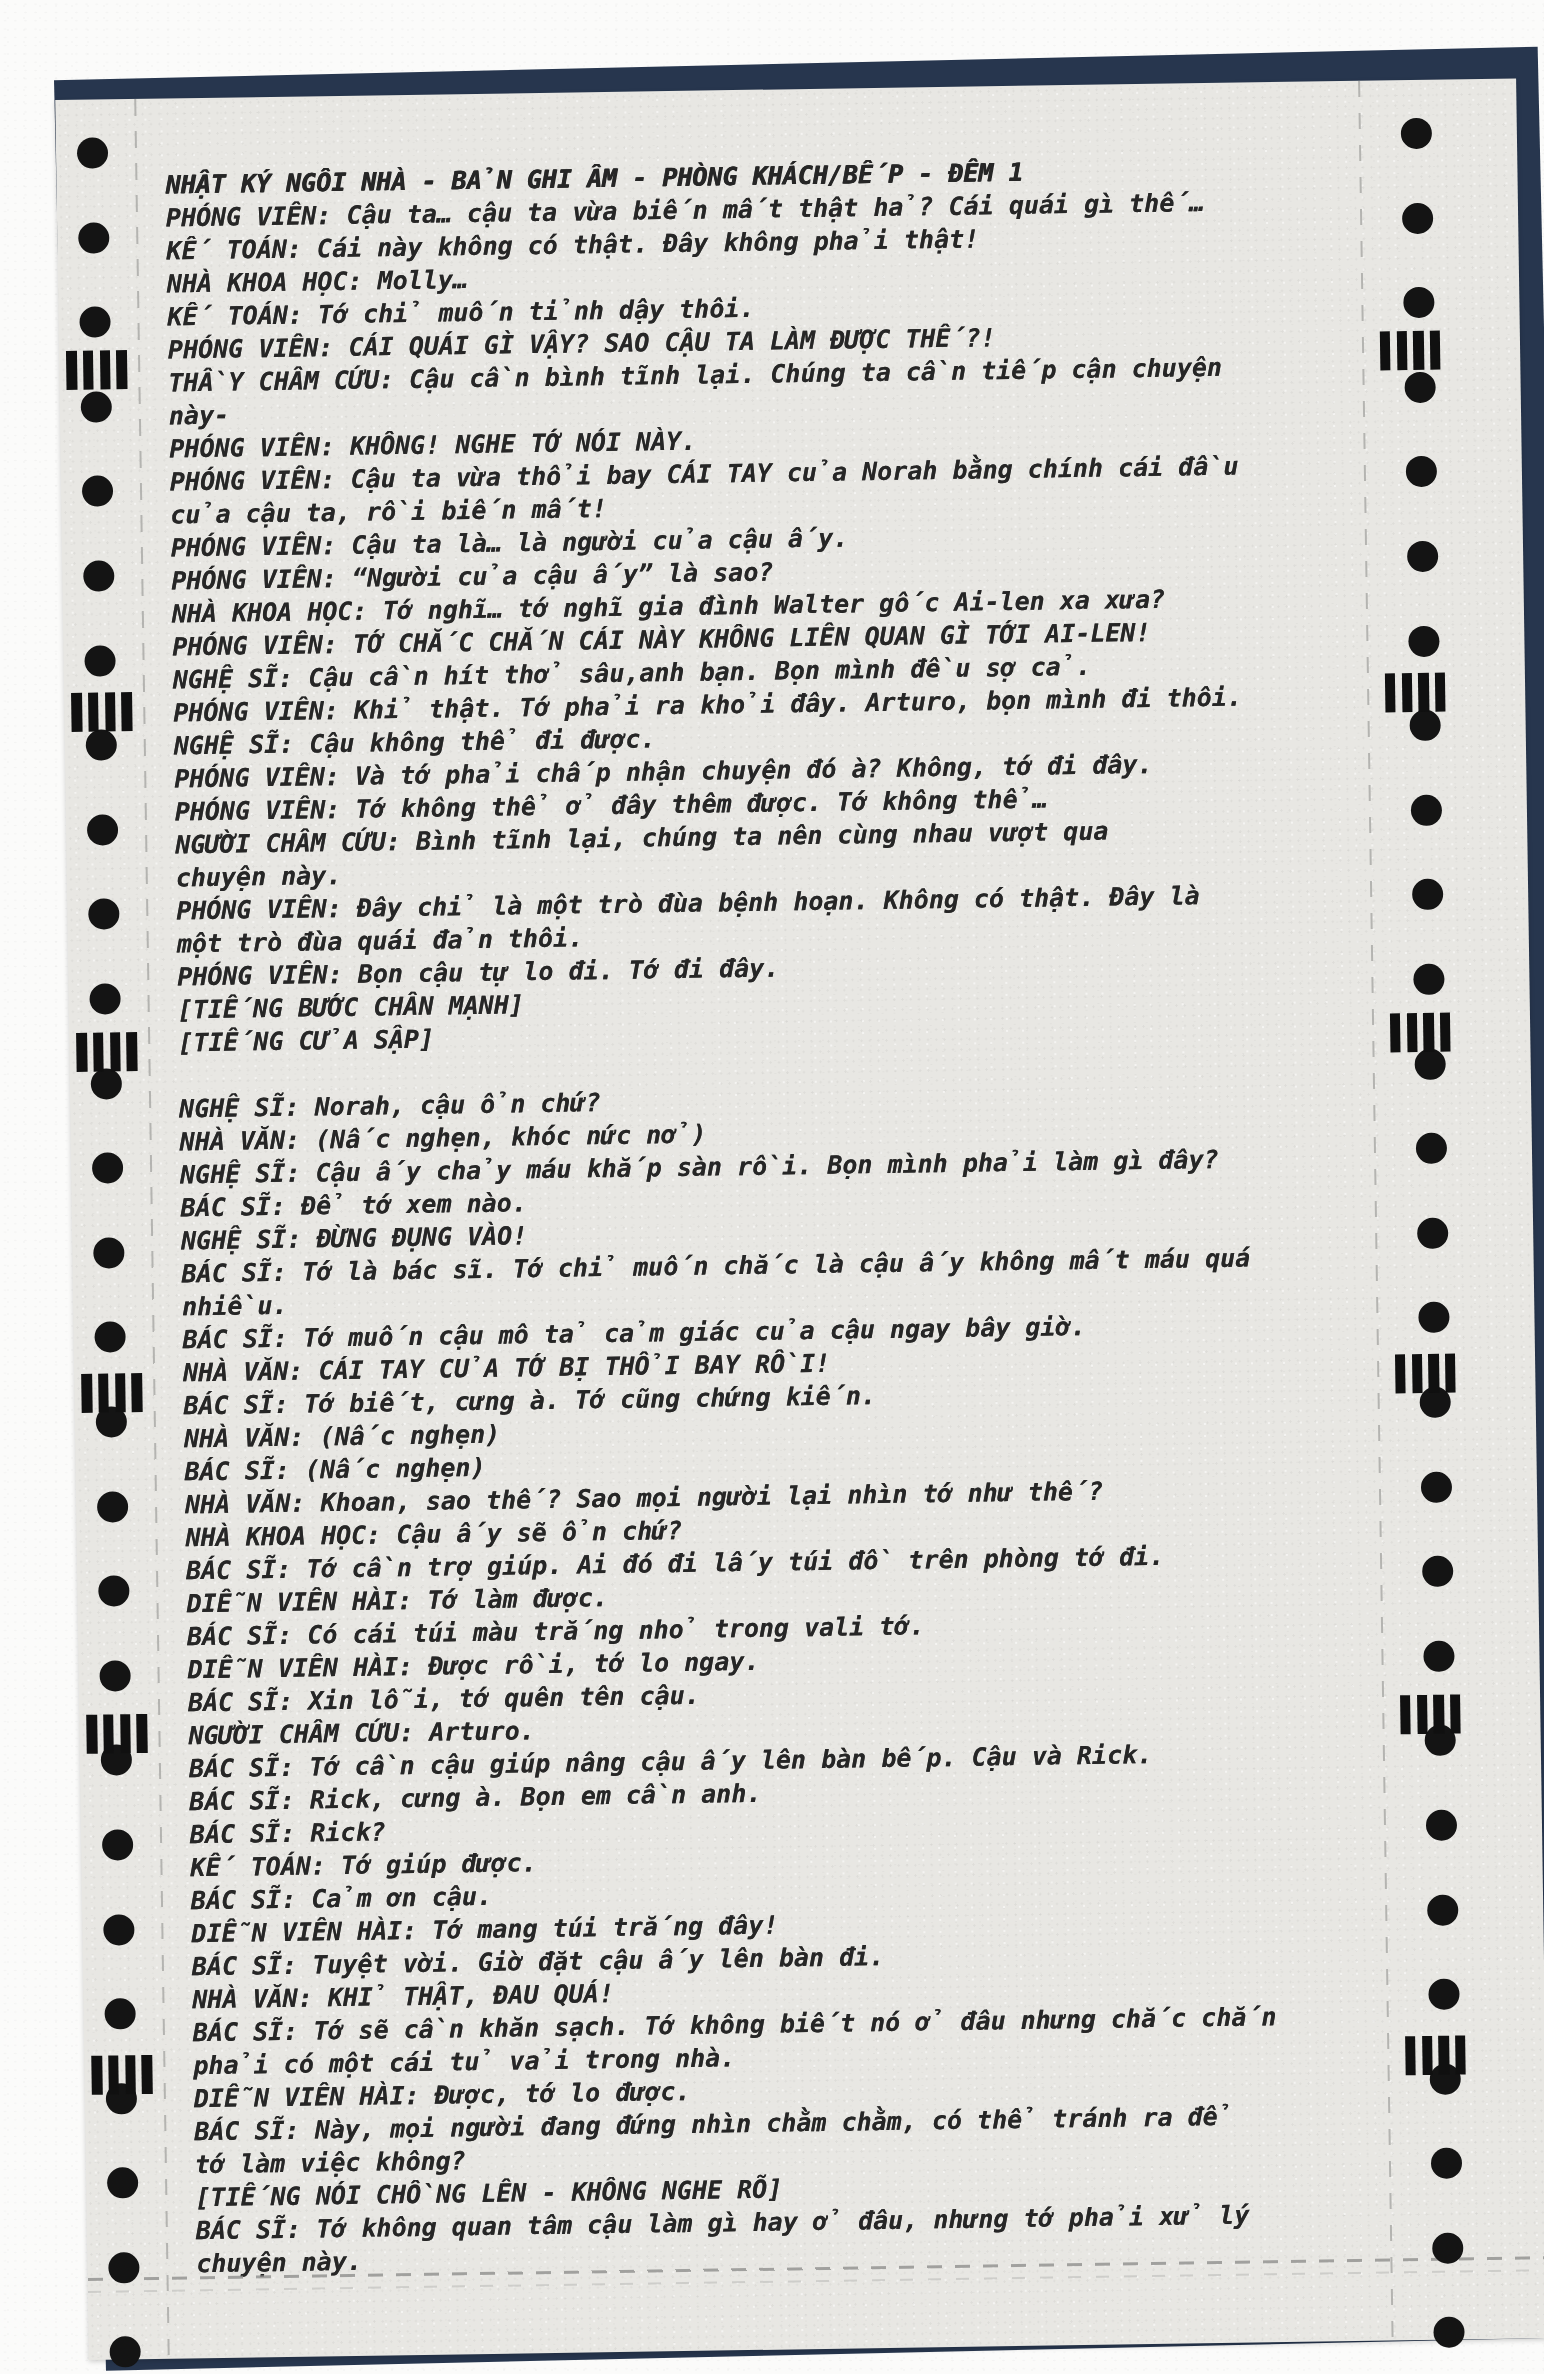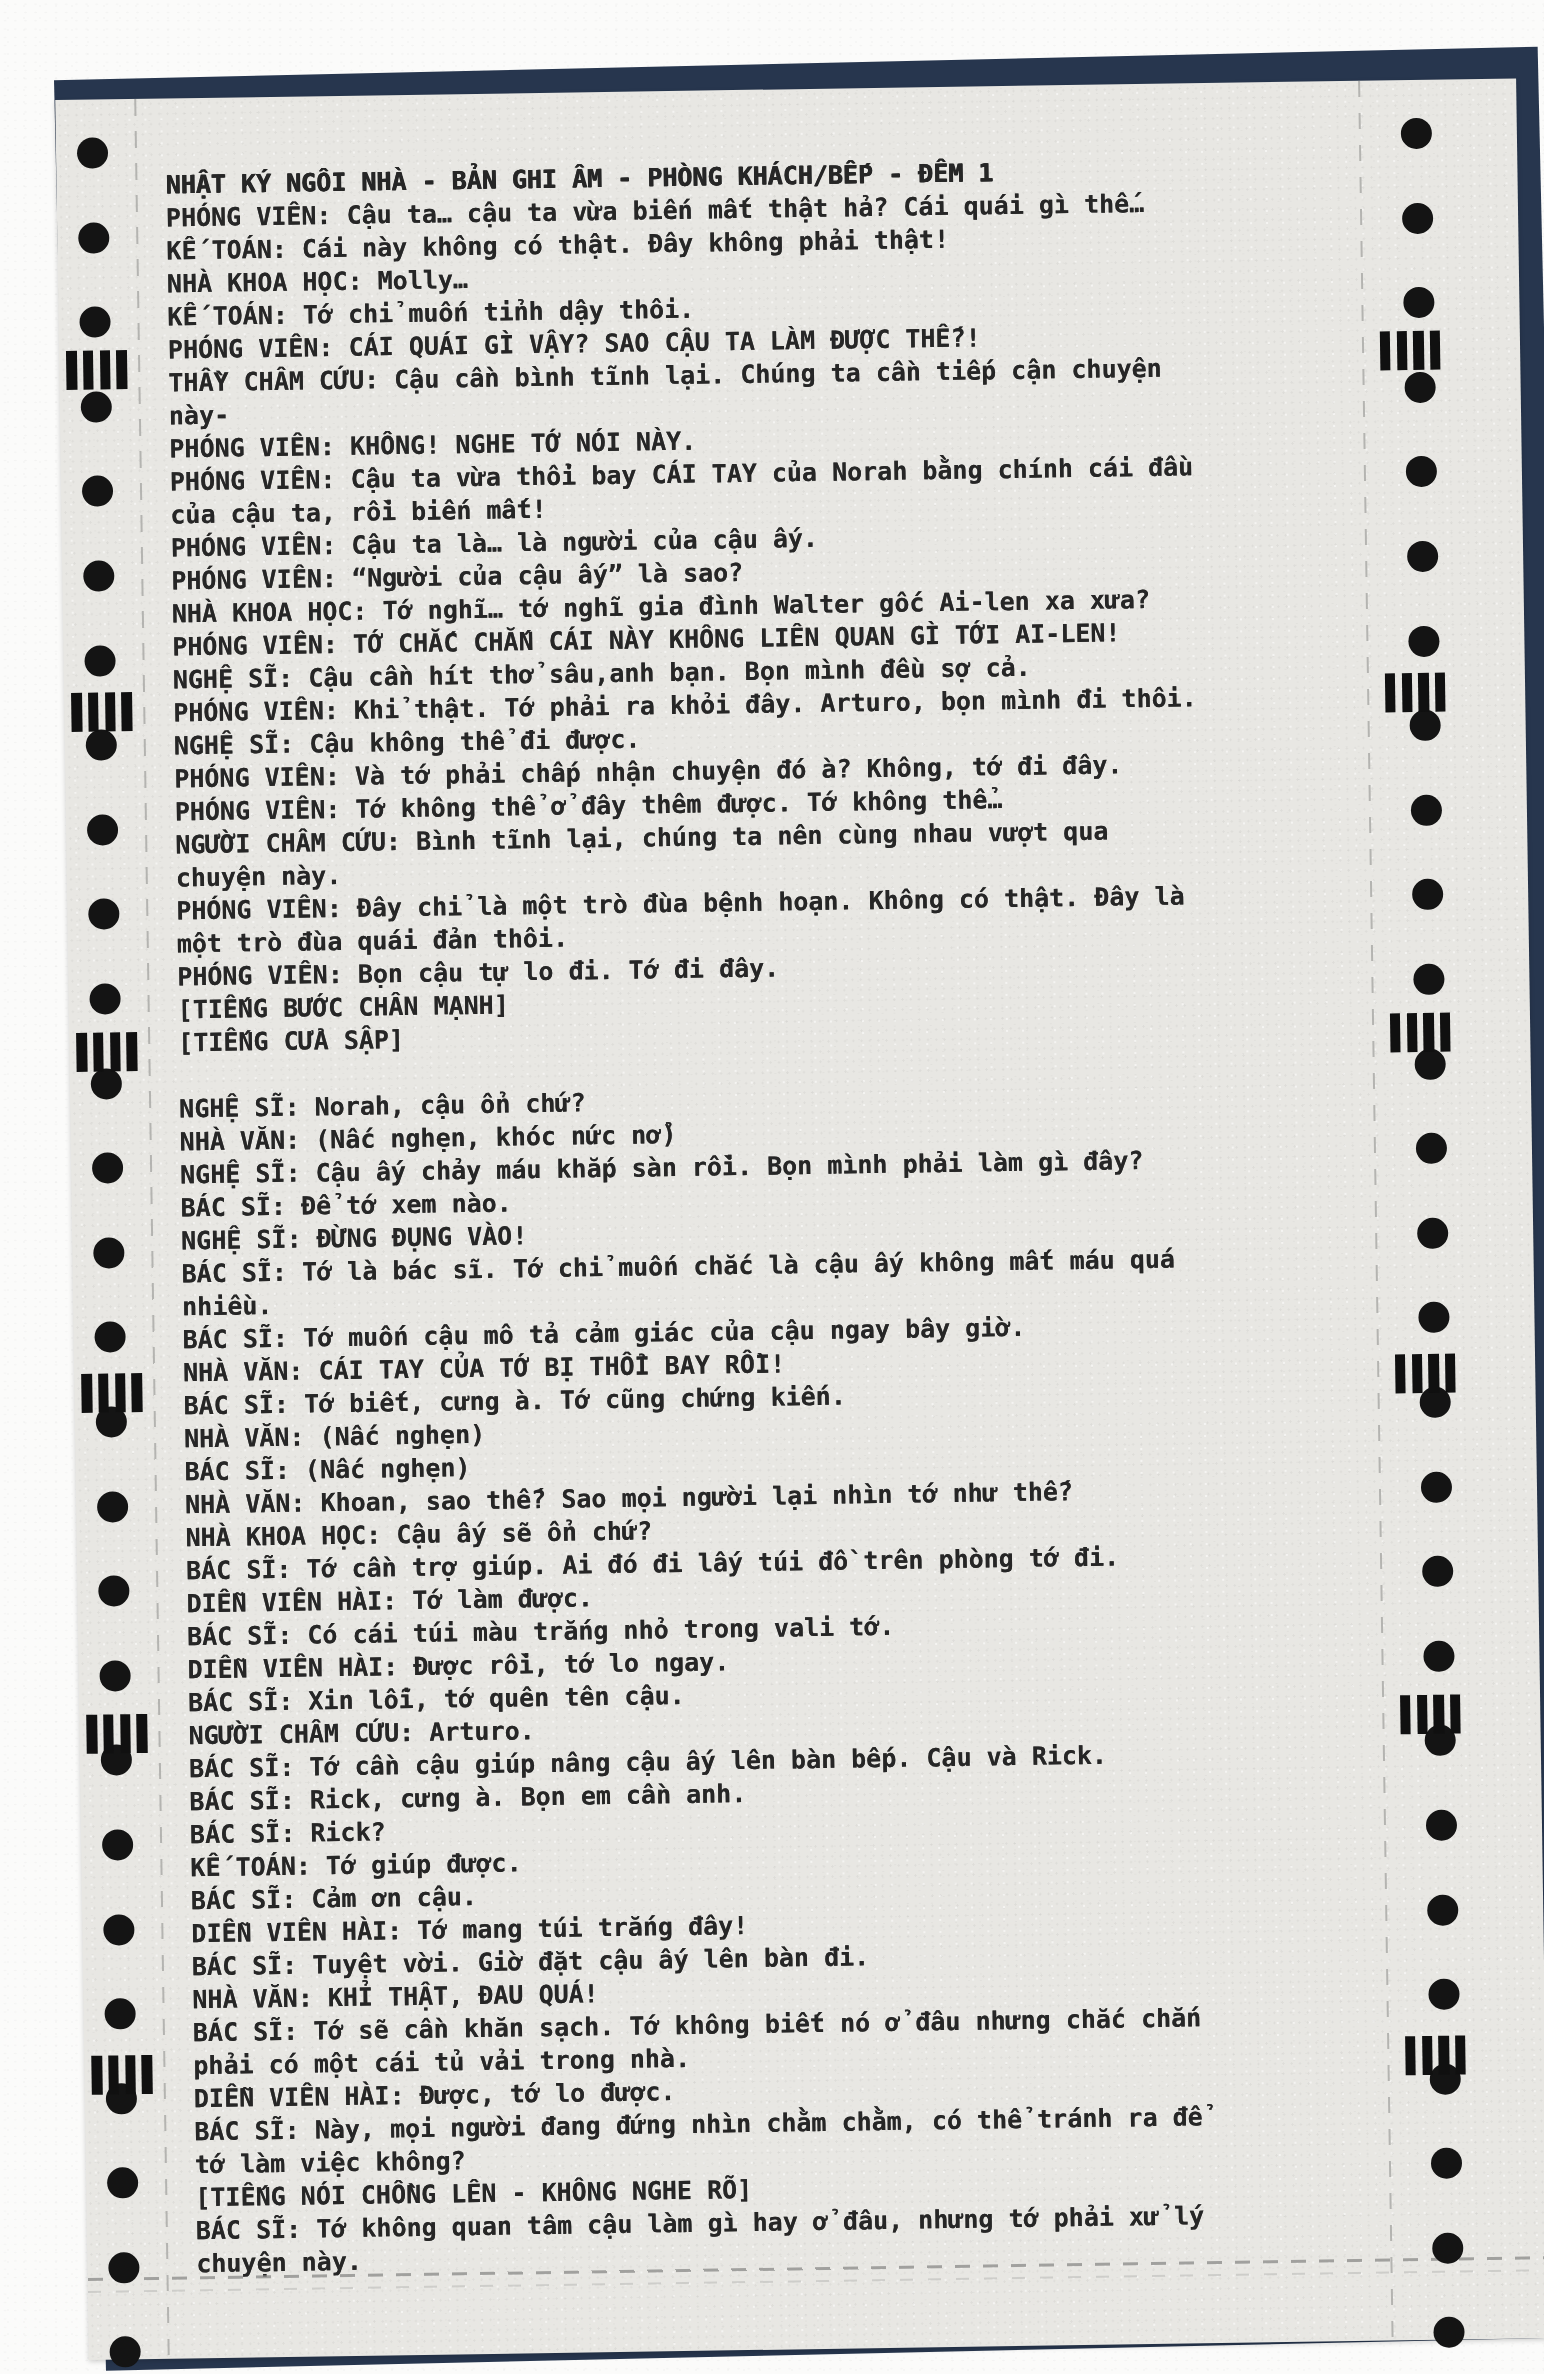--- a/index.html
+++ b/index.html
@@ -12,20 +12,21 @@
   body{
     width:1544px;height:2375px;overflow:hidden;position:relative;
     background:#fbfbfa;
     font-family:"DejaVu Sans Mono","Liberation Mono",monospace;
   }
   .scene{position:absolute;inset:0;
     background-image:
       radial-gradient(rgba(0,0,0,0.03) 0.9px, transparent 1.2px),
       radial-gradient(rgba(0,0,0,0.02) 0.9px, transparent 1.3px);
     background-size:10.2px 8.3px,16px 12px;
+    font-style:italic;
   }
   .backdrop{
     position:absolute;left:80px;top:80px;width:1484px;height:2291px;
     background:var(--navy);
     transform:rotate(-1.3deg);transform-origin:0 50%;
   }
   .paper{
     position:absolute;left:72px;top:100px;width:1461px;height:2260px;
     background-color:var(--paper);
     background-image:

